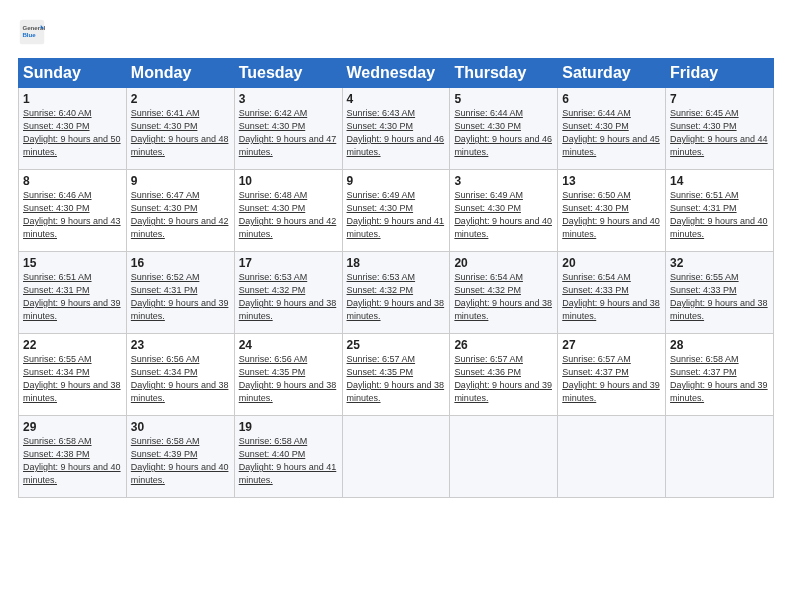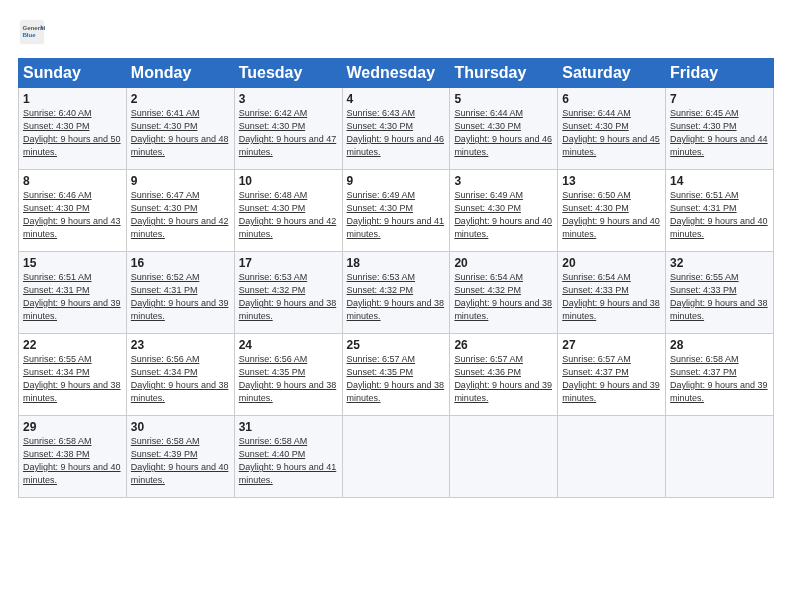--- a/index.html
+++ b/index.html
@@ -196,21 +196,21 @@
           <td><span class="day-num">27</span>
 <span class="day-info">Sunrise: 6:57 AM<br>Sunset: 4:37 PM<br>Daylight: 9 hours and 39 minutes.</span></td>
           <td><span class="day-num">28</span>
 <span class="day-info">Sunrise: 6:58 AM<br>Sunset: 4:37 PM<br>Daylight: 9 hours and 39 minutes.</span></td>
         </tr>
         <tr>
           <td><span class="day-num">29</span>
 <span class="day-info">Sunrise: 6:58 AM<br>Sunset: 4:38 PM<br>Daylight: 9 hours and 40 minutes.</span></td>
           <td><span class="day-num">30</span>
 <span class="day-info">Sunrise: 6:58 AM<br>Sunset: 4:39 PM<br>Daylight: 9 hours and 40 minutes.</span></td>
-          <td><span class="day-num">31</span>
+          <td><span class="day-num">19</span>
 <span class="day-info">Sunrise: 6:58 AM<br>Sunset: 4:40 PM<br>Daylight: 9 hours and 41 minutes.</span></td>
           <td class="empty"></td>
           <td class="empty"></td>
           <td class="empty"></td>
           <td class="empty"></td>
         </tr>
       </tbody>
   </table>
 </div>
 

